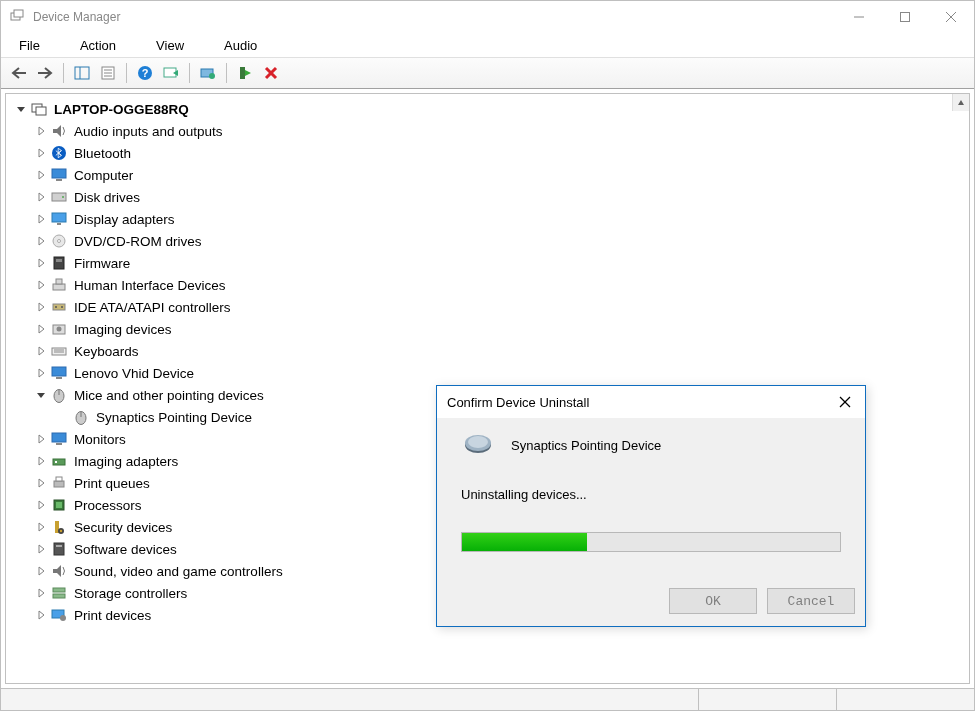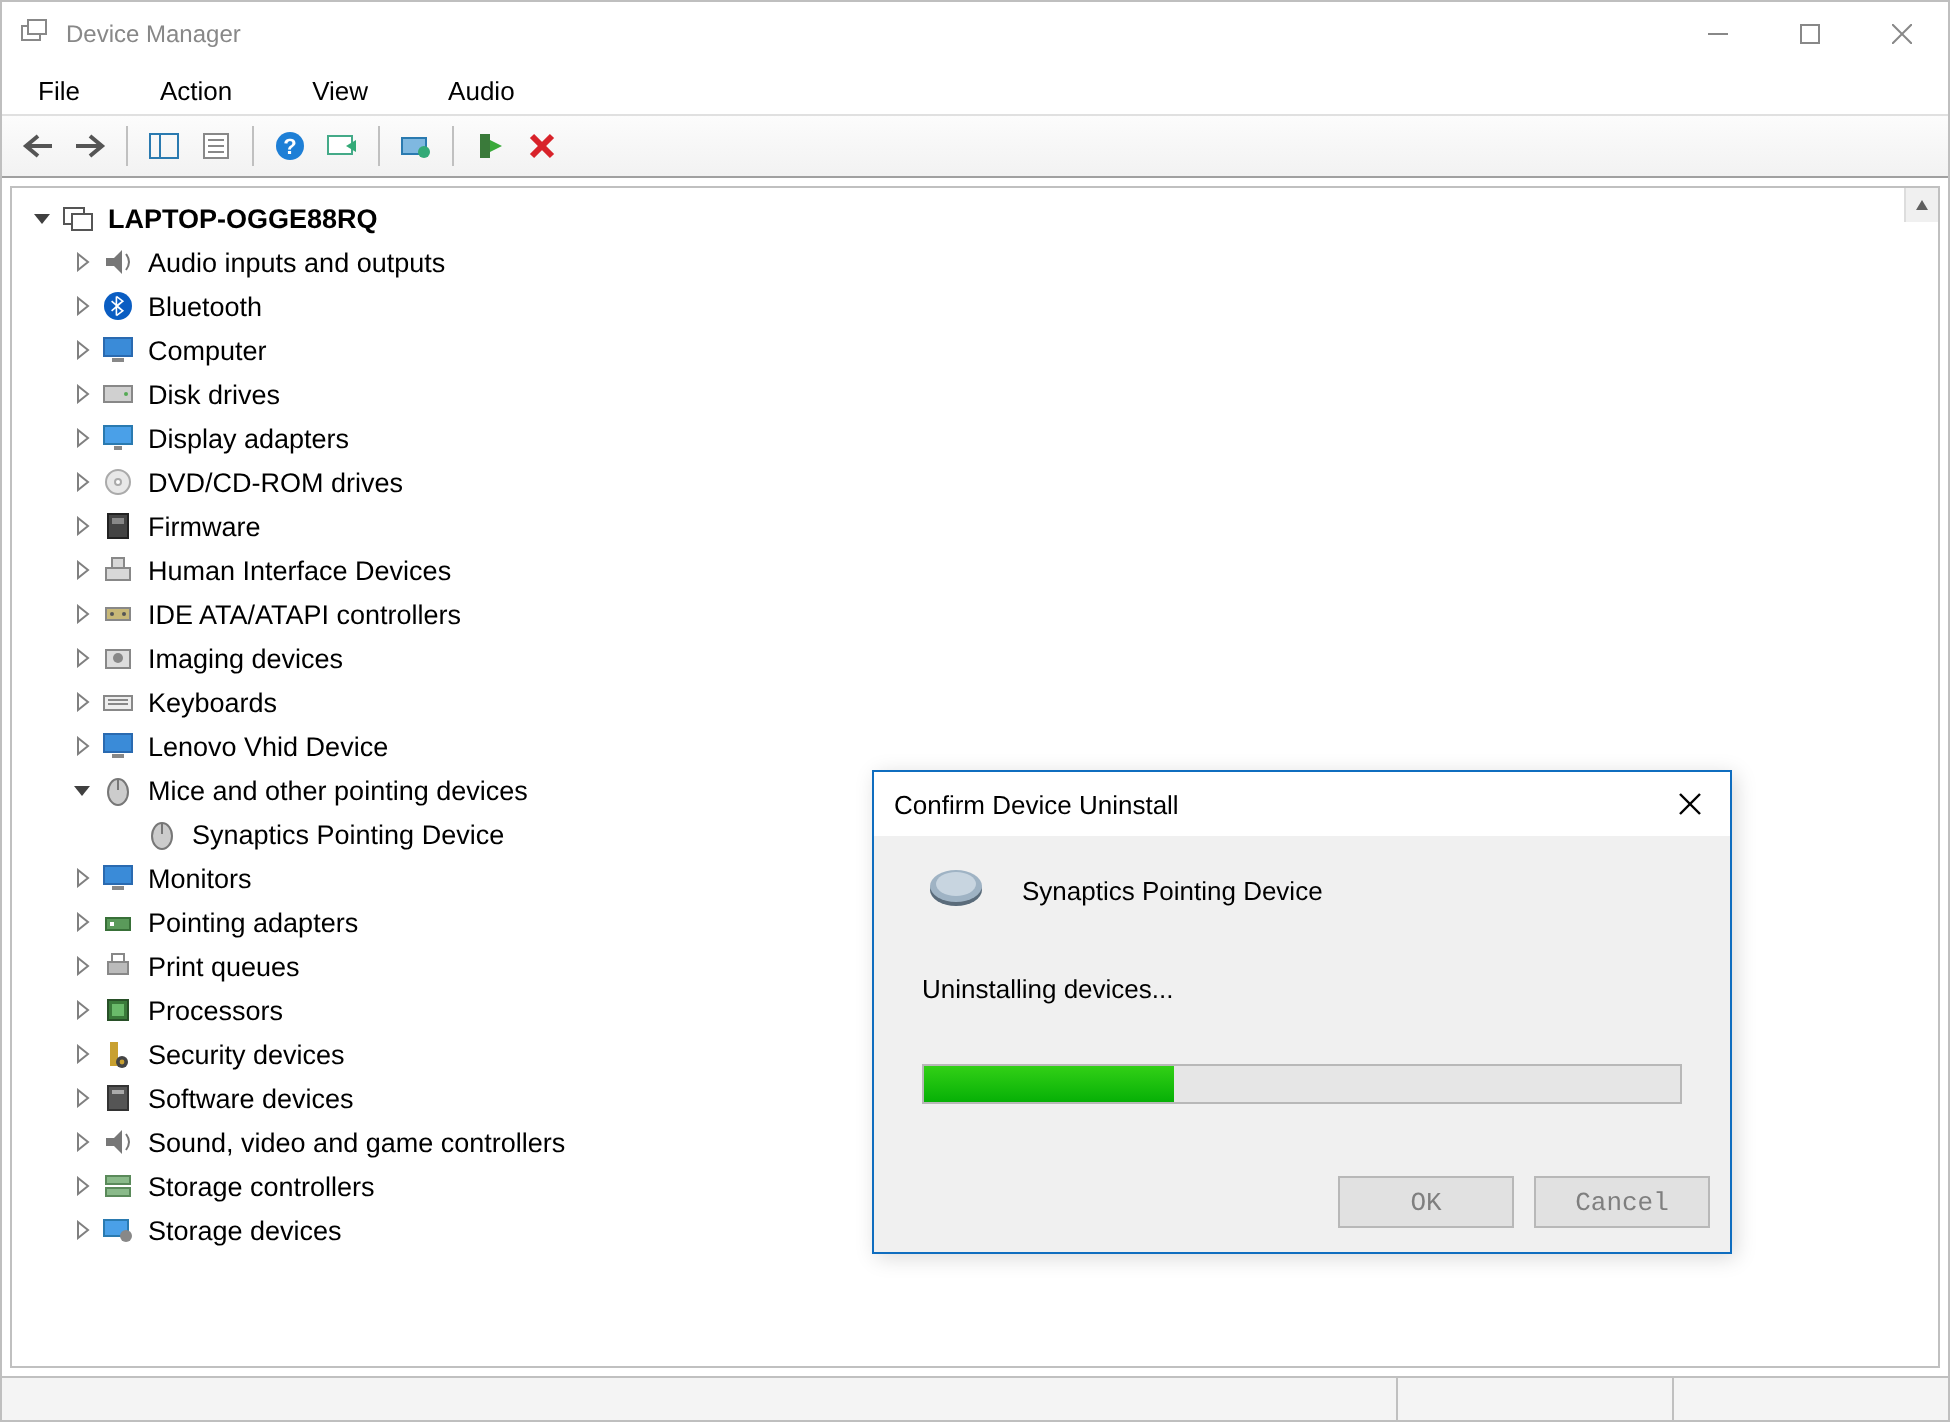--- a/index.html
+++ b/index.html
@@ -433,21 +433,21 @@
             <svg width="10" height="10">
               <polygon points="3,1 8,5 3,9" fill="none" stroke="#808080"></polygon>
             </svg>
           </span>
           <span class="tree-icon">
             <svg width="16" height="16">
               <rect x="2" y="6" width="12" height="6" fill="#5a9a5a" stroke="#387038"></rect>
               <rect x="4" y="8" width="2" height="2" fill="#fff"></rect>
             </svg>
           </span>
-          <span class="tree-label">Pointing adapters</span>
+          <span class="tree-label">Imaging adapters</span>
         </div>
         <div class="tree-row depth1">
           <span class="chevron">
             <svg width="10" height="10">
               <polygon points="3,1 8,5 3,9" fill="none" stroke="#808080"></polygon>
             </svg>
           </span>
           <span class="tree-icon">
             <svg width="16" height="16">
               <rect x="3" y="6" width="10" height="6" fill="#bbb" stroke="#888"></rect>
@@ -532,21 +532,21 @@
             <svg width="10" height="10">
               <polygon points="3,1 8,5 3,9" fill="none" stroke="#808080"></polygon>
             </svg>
           </span>
           <span class="tree-icon">
             <svg width="16" height="16">
               <rect x="1" y="3" width="12" height="8" fill="#4aa0e8" stroke="#2a7ab0"></rect>
               <circle cx="12" cy="11" r="3" fill="#888"></circle>
             </svg>
           </span>
-          <span class="tree-label">Storage devices</span>
+          <span class="tree-label">Print devices</span>
         </div>
       </div>
     <div class="vscroll-up">
       <svg width="8" height="8">
           <polygon points="4,1 7,6 1,6" fill="#606060"></polygon>
         </svg>
     </div>
 
     <div class="dialog-overlay">
       <div class="dialog">

